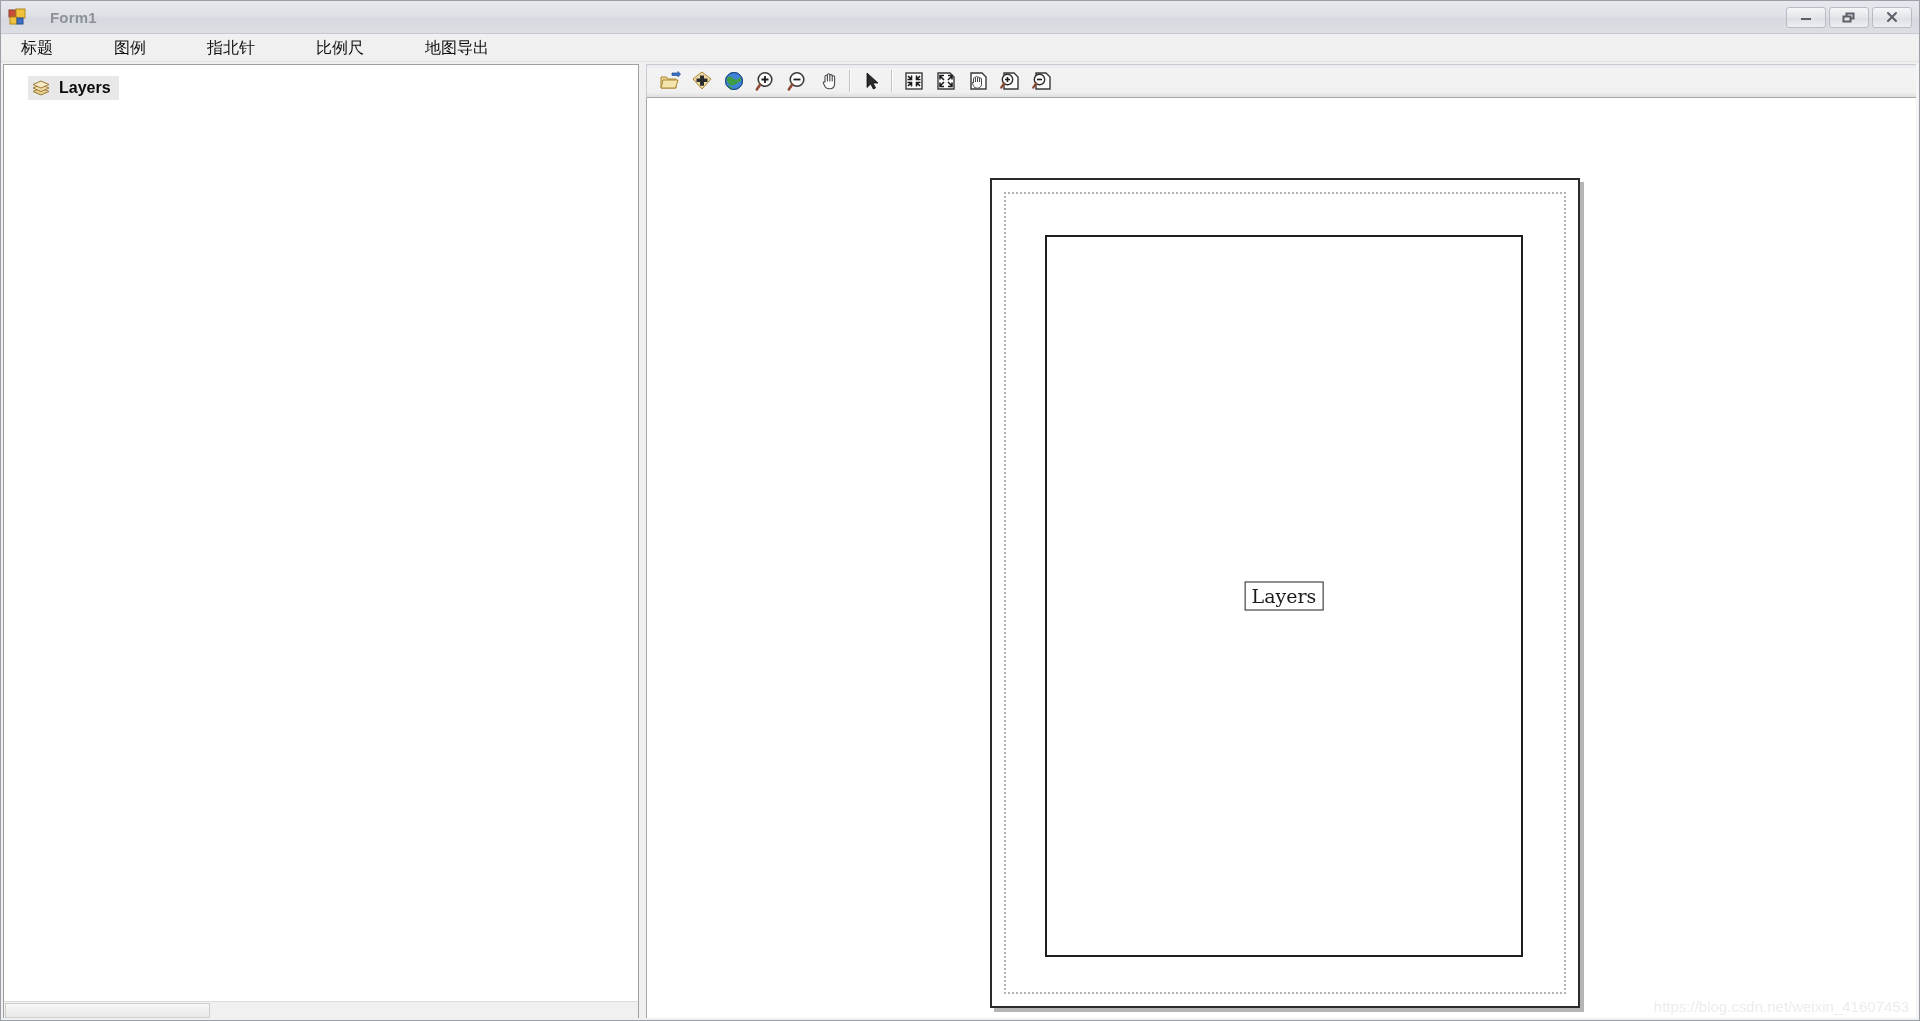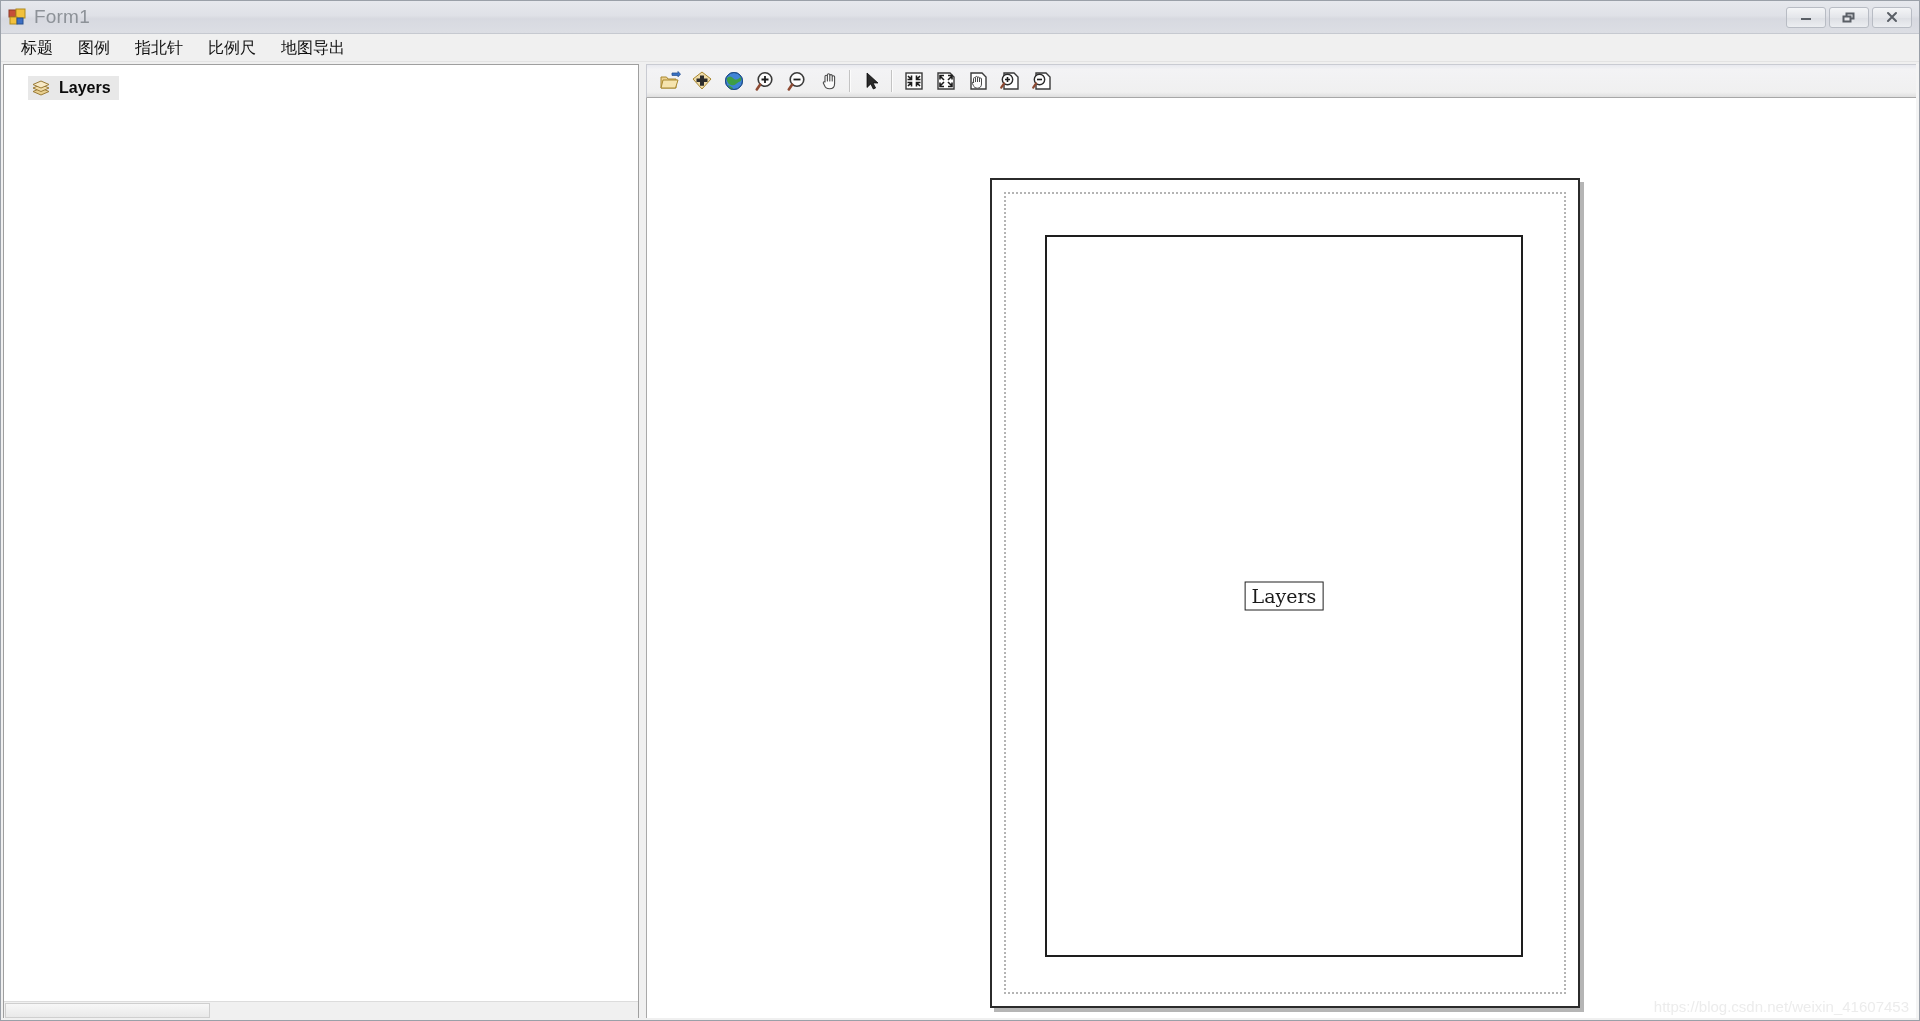--- a/index.html
+++ b/index.html
@@ -34,25 +34,26 @@
     align-items: center;
     box-sizing: border-box;
   }
   .tb-icon {
     width: 18px; height: 18px;
     margin-left: 7px; margin-right: 8px;
     position: relative;
     flex: 0 0 auto;
   }
   .tb-title {
-    font-size: 19px;
-    font-weight: normal;
+    font-size: 15px;
+    font-weight: bold;
     color: #8d9298;
     letter-spacing: 0.2px;
     white-space: nowrap;
+    margin-left: 16px;
   }
   .tb-spacer { flex: 1 1 auto; }
   .winbtns {
     display: flex;
     align-items: center;
     margin-right: 9px;
     gap: 3px;
   }
   .winbtn {
     width: 40px;
@@ -71,20 +72,21 @@
   .menubar {
     position: absolute;
     left: 0; top: 33px;
     width: 1920px;
     height: 28px;
     background: #f0f0f0;
     border-bottom: 1px solid #e3e3e3;
     display: flex;
     align-items: center;
     box-sizing: border-box;
+    gap: 36px;
   }
   .menu-item {
     font-size: 16px;
     color: #111111;
     padding: 3px 11px;
     margin-left: 3px;
     white-space: nowrap;
     line-height: 20px;
   }
   .menu-item:first-child { margin-left: 9px; }

